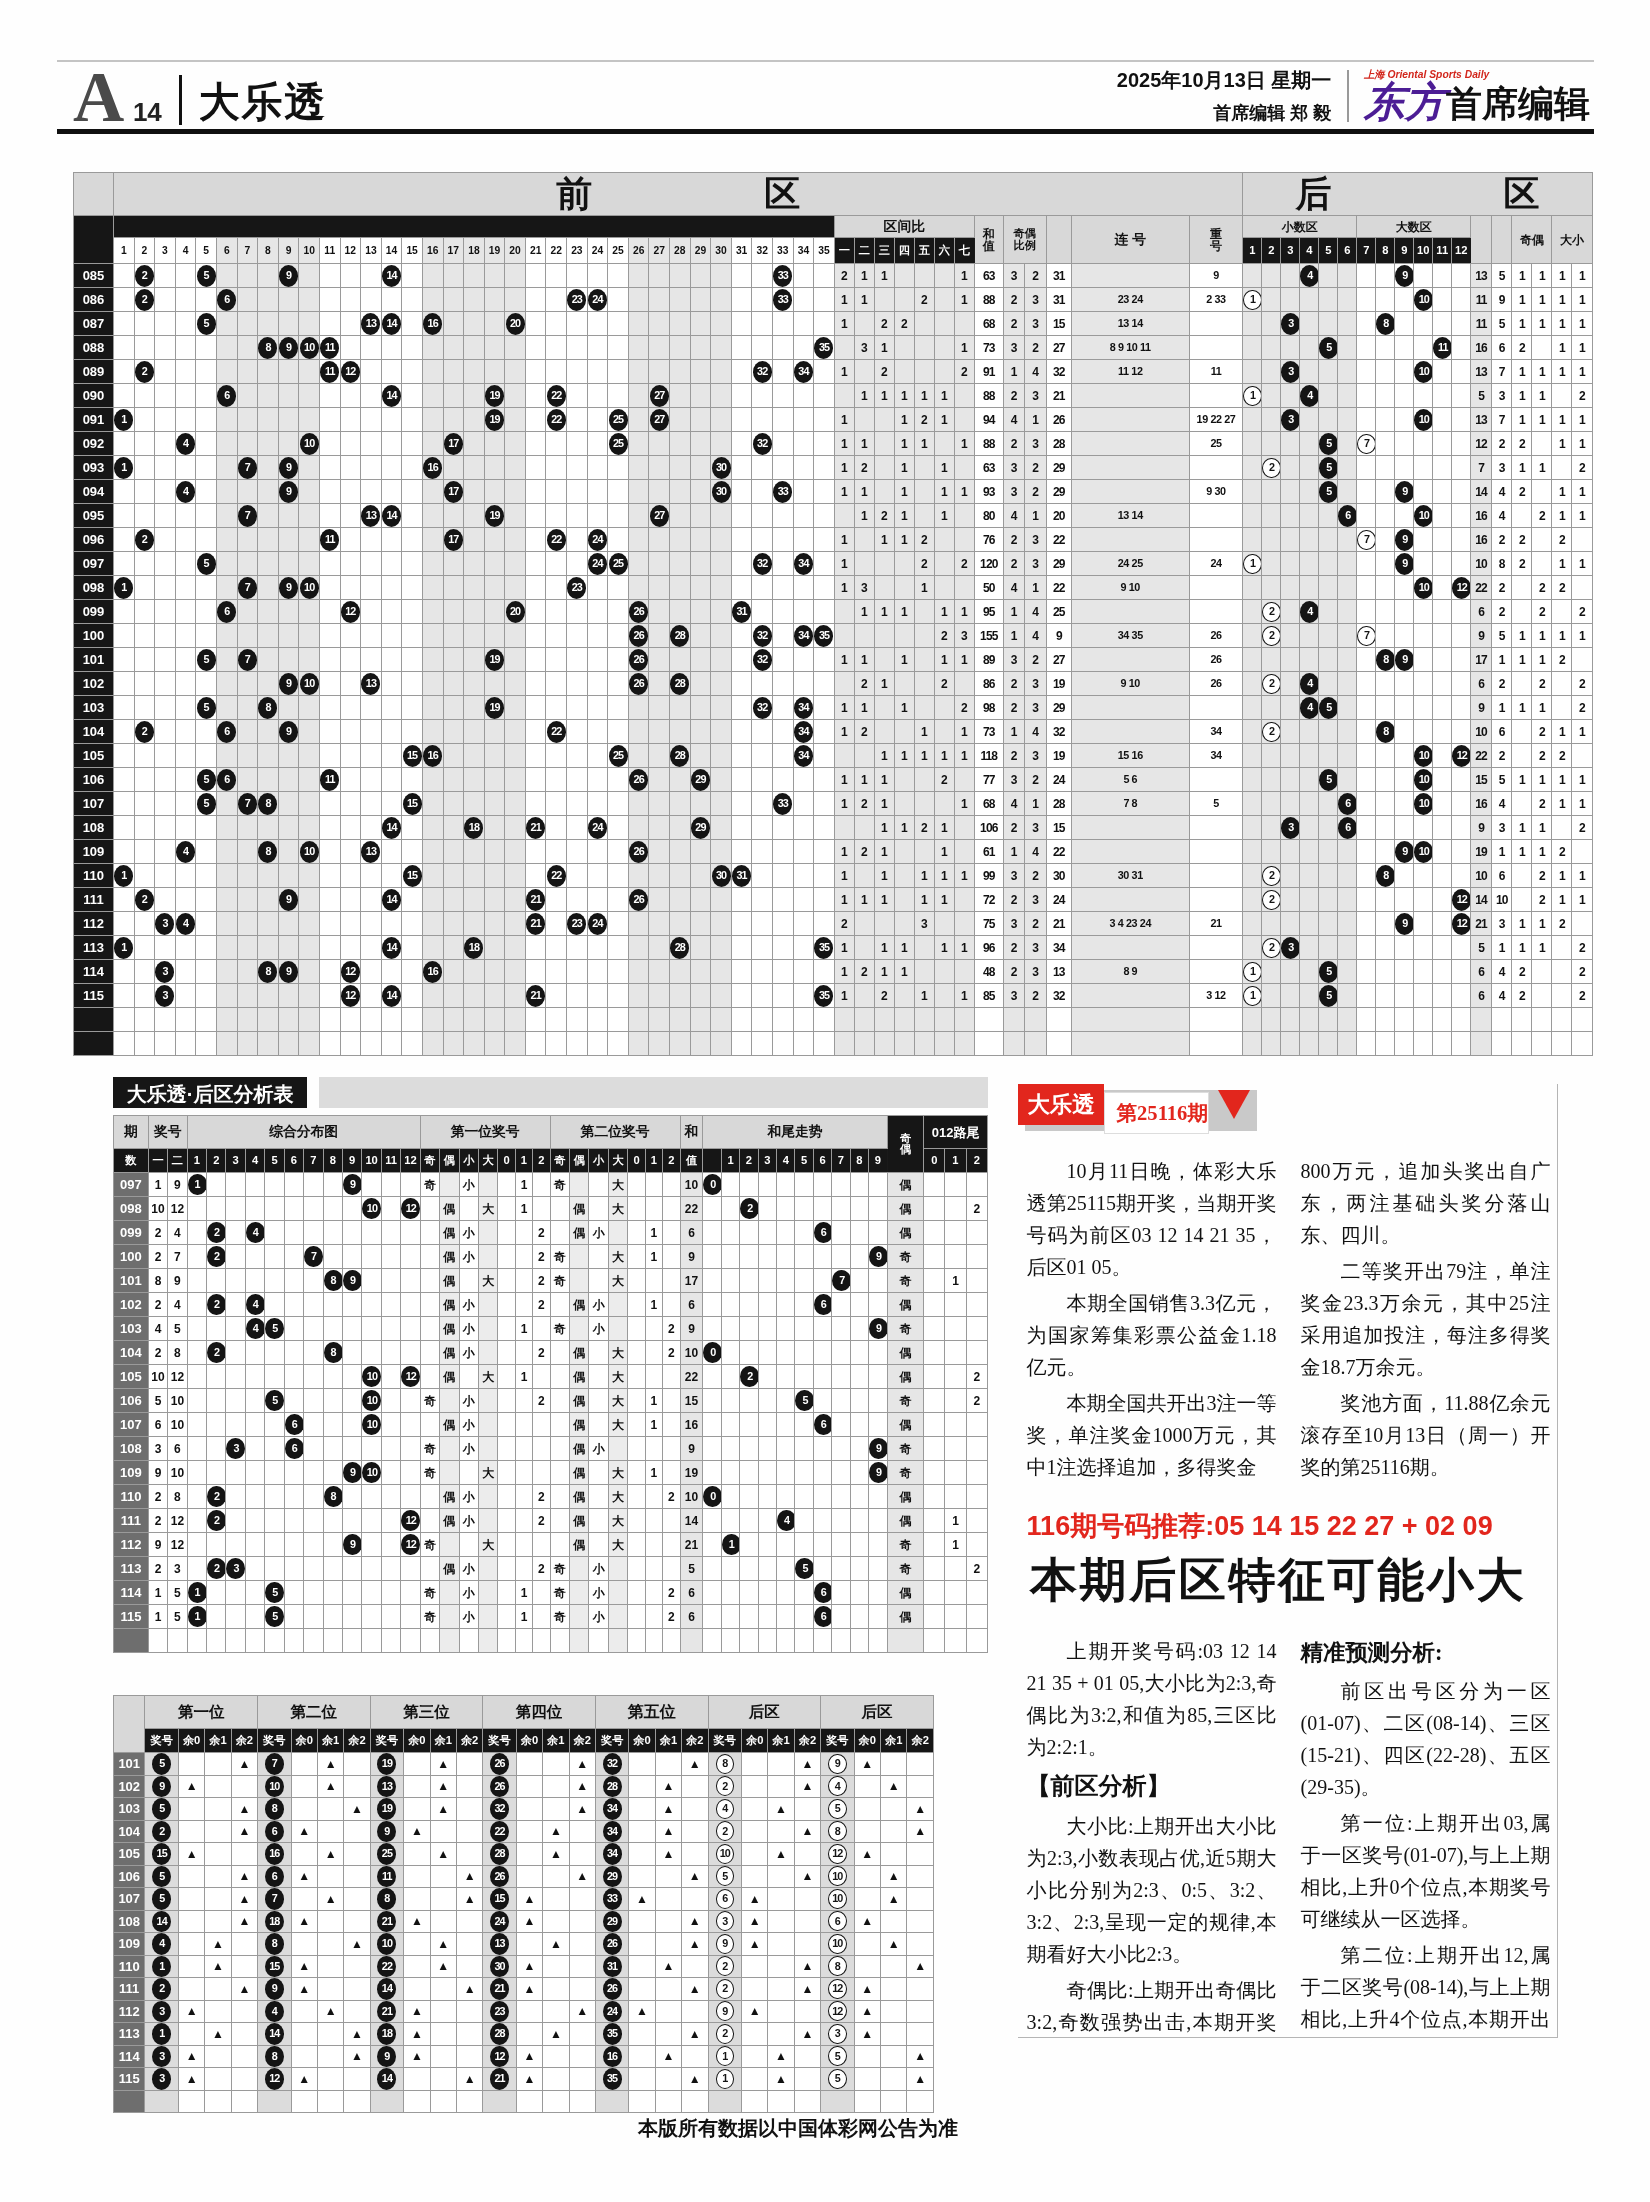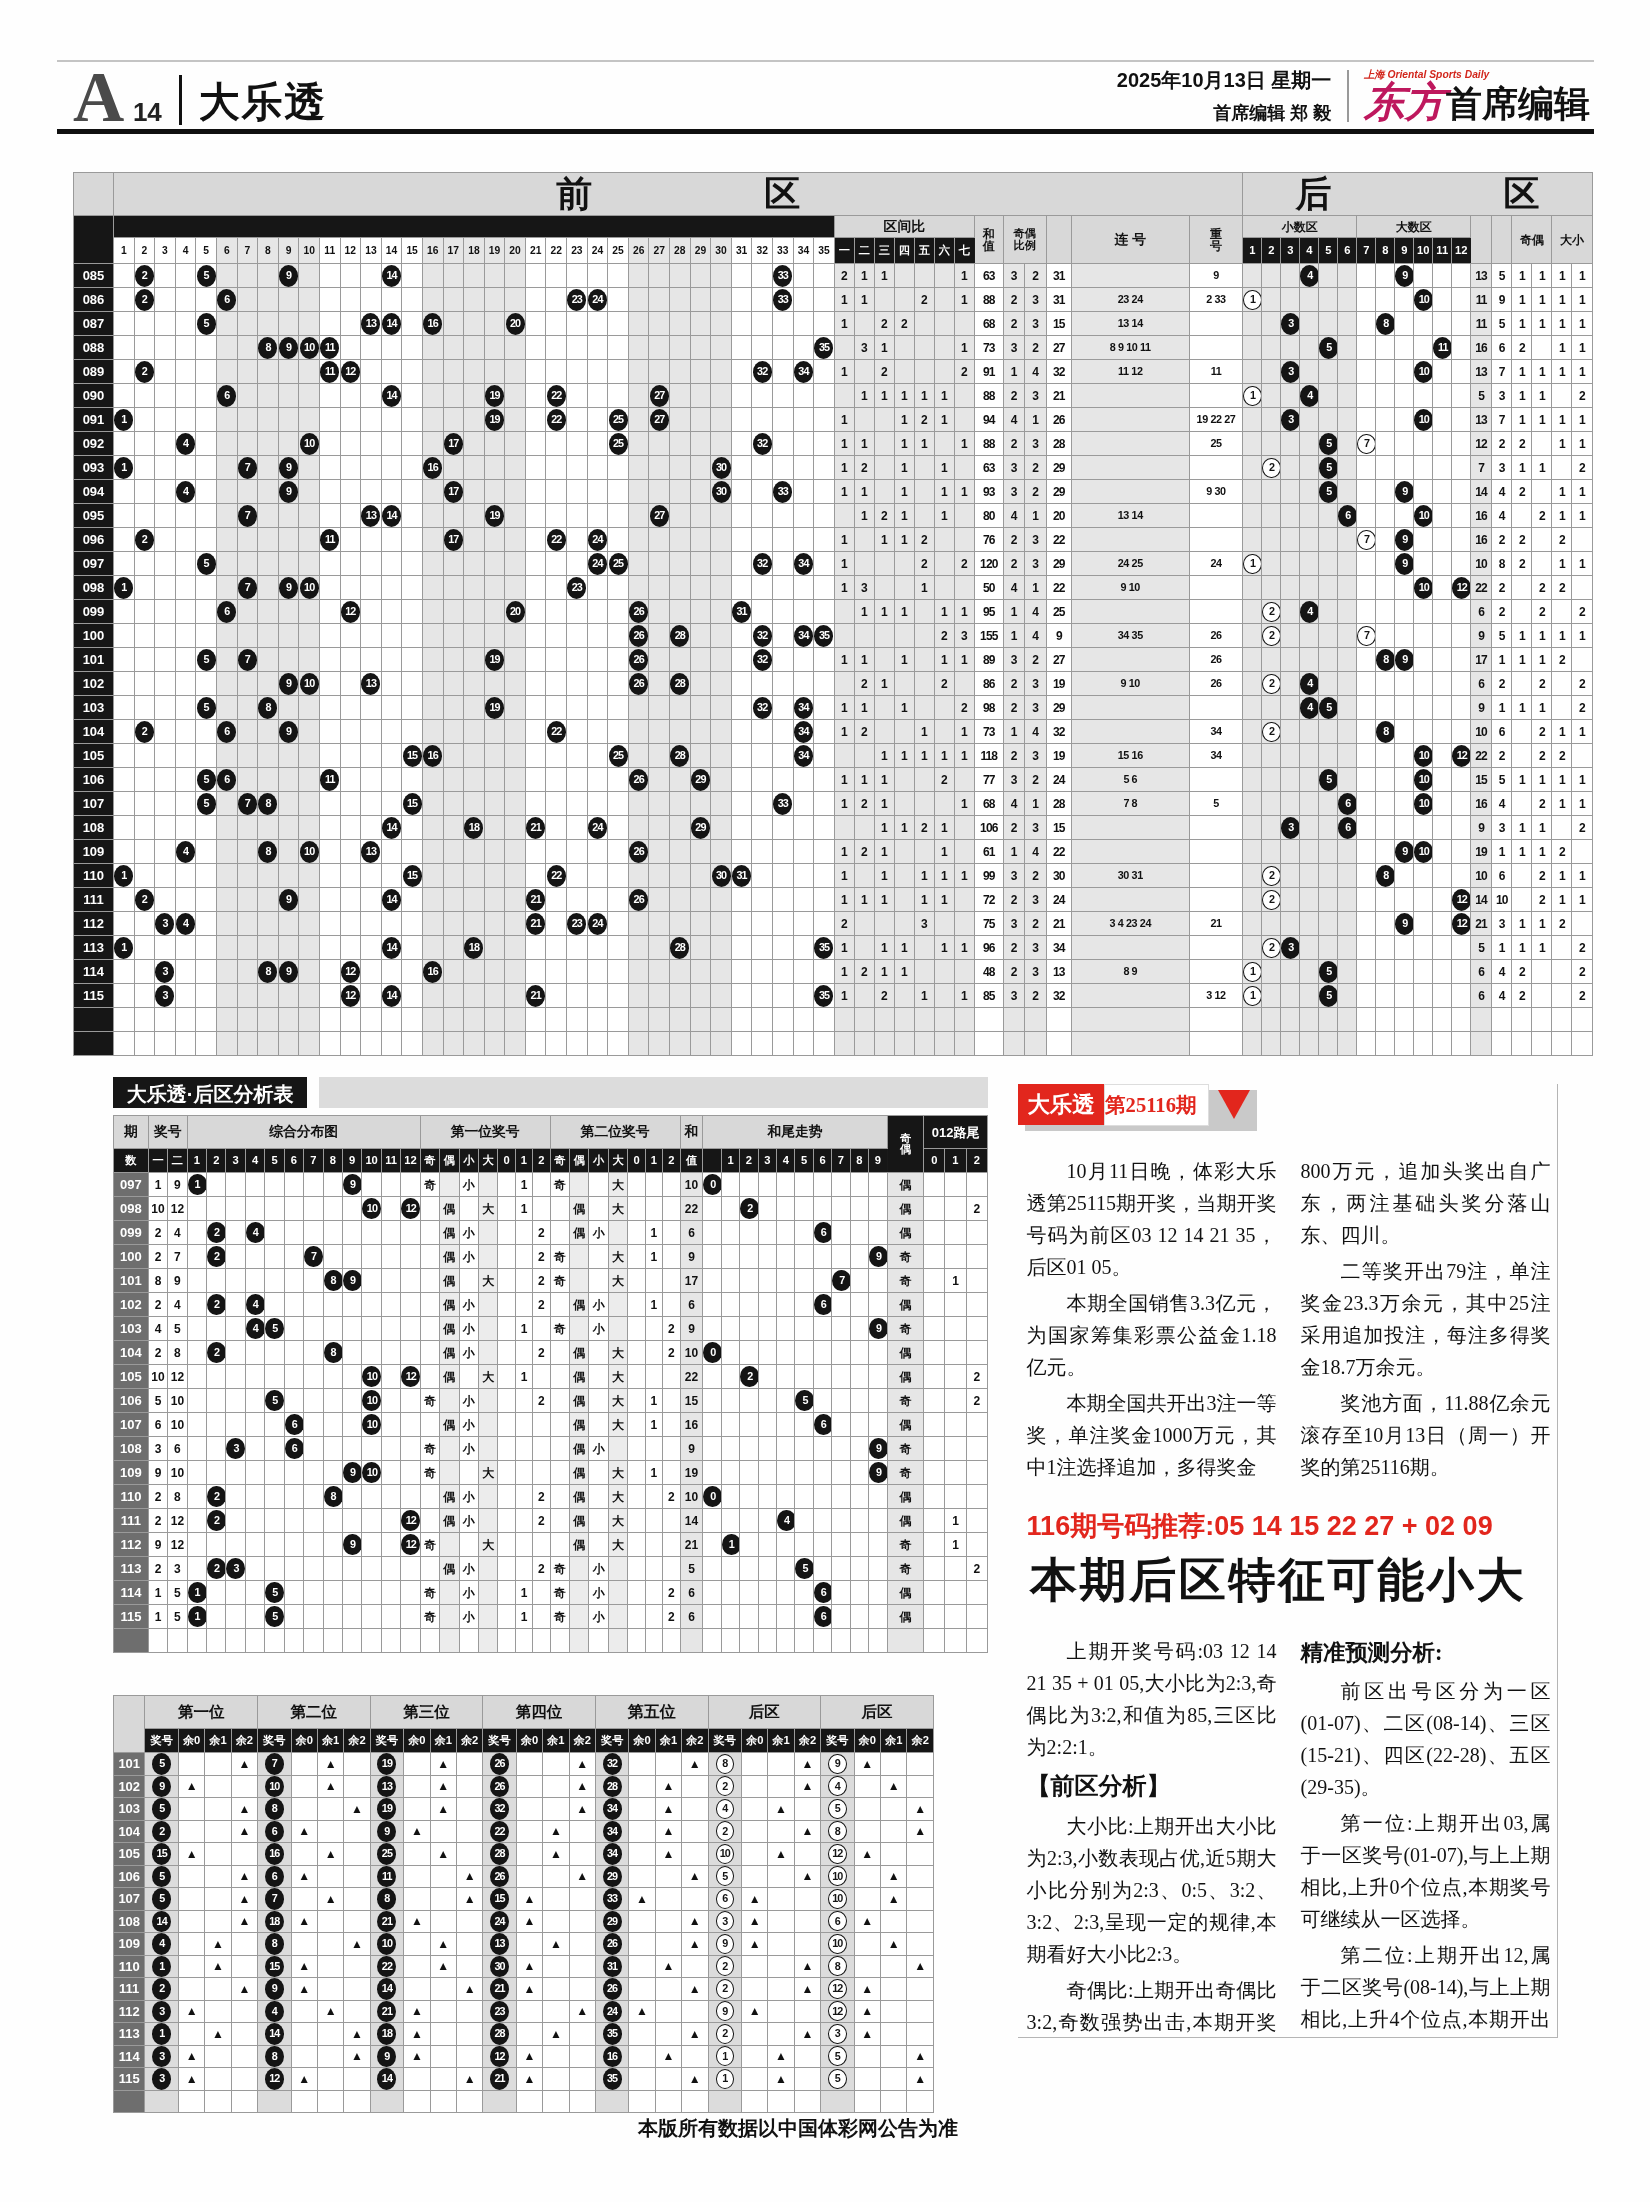--- a/index.html
+++ b/index.html
@@ -16,21 +16,21 @@
   .mast-div{width:2.6px;height:50px;background:#111;margin:0 8.6px;}
   .mast-title{font-size:41px;line-height:45px;font-weight:900;margin:0;letter-spacing:1.7px;}
   .mast-right{display:flex;align-items:center;gap:15.5px;}
   .dateblk{text-align:right;}
   .date-l1{font-size:20px;font-weight:900;}
   .date-l2{font-size:18px;font-weight:700;margin-top:6.9px;}
   .mast-vdiv{width:1.7px;height:52px;background:#999;}
   .logo{text-align:left;}
   .logo-small{font-size:10.3px;color:#d2261c;font-style:italic;font-weight:700;}
   .logo-main{font-size:36px;font-weight:900;line-height:40px;white-space:nowrap;}
-  .logo-red{color:#be185d;font-style:italic;font-weight:900;font-size:41px;}
+  .logo-red{color:#4c1d95;font-style:italic;font-weight:900;font-size:41px;}
   
   .t{border-collapse:collapse;table-layout:fixed;background:#fff;}
   .t td{border:0.9px solid #9a9a9a;padding:0;text-align:center;vertical-align:middle;overflow:hidden;
         font-size:12px;line-height:1;}
   .t .hd{background:#d8d8d8;font-weight:700;font-size:13.8px;}
   .t .bk{background:#161616;color:#fff;font-weight:700;font-size:11.2px;}
   .t .pc{background:#161616;color:#fff;font-weight:700;font-size:13px;}
   .t .p2{background:#6e6e6e;color:#fff;font-weight:700;font-size:13px;}
   .z1{background:#e6e6e6;}
   .zg{background:#e6e6e6;}
@@ -72,22 +72,22 @@
                font-size:20px;font-weight:700;font-family:"Liberation Serif",serif;}
   
   #article{position:absolute;left:1018px;top:1084px;width:539px;height:953px;
            border-right:0.9px solid #b5b5b5;border-bottom:0.9px solid #b5b5b5;
            font-family:"Liberation Serif",serif;overflow:hidden;}
   .tabrow{position:relative;height:43px;margin-bottom:27.5px;}
   .tab-shadow{position:absolute;left:6.9px;top:6px;width:232px;height:41px;background:#c9c9c9;}
   .tab-red{position:absolute;left:0;top:0;width:86px;height:41px;background:#e2261d;color:#fff;
            font-size:22.4px;font-weight:900;line-height:41px;text-align:center;
            font-family:"Liberation Sans",sans-serif;}
-  .tab-issue{position:absolute;left:86px;top:0;width:103px;height:40px;background:#fff;color:#e2261d;
-             font-size:20.6px;font-weight:900;line-height:40px;text-align:left;border:0.9px solid #ddd;}
+  .tab-issue{position:absolute;left:86px;top:8px;width:103px;height:40px;background:#fff;color:#e2261d;
+             font-size:20.6px;font-weight:900;line-height:40px;text-align:right;border:0.9px solid #ddd;}
   .tab-tri{position:absolute;left:200px;top:6px;width:0;height:0;border-left:16.3px solid transparent;
            border-right:16.3px solid transparent;border-top:29px solid #e2261d;}
   .cols{display:flex;gap:24px;padding-left:8.6px;}
   .colq{width:250px;font-size:20px;line-height:1.6;font-weight:500;text-align:justify;}
   .colq p{margin:0 0 4.3px;}
   .ind{text-indent:2em;}
   .lead{font-weight:400;}
   .reco{color:#e2261d;font-size:27px;font-weight:900;margin:20.6px 0 5.2px;padding-left:8.6px;
         font-family:"Liberation Sans",sans-serif;white-space:nowrap;}
   .headline{font-size:47px;font-weight:900;letter-spacing:2.6px;margin:3.4px 0 22.4px;padding-left:12px;

